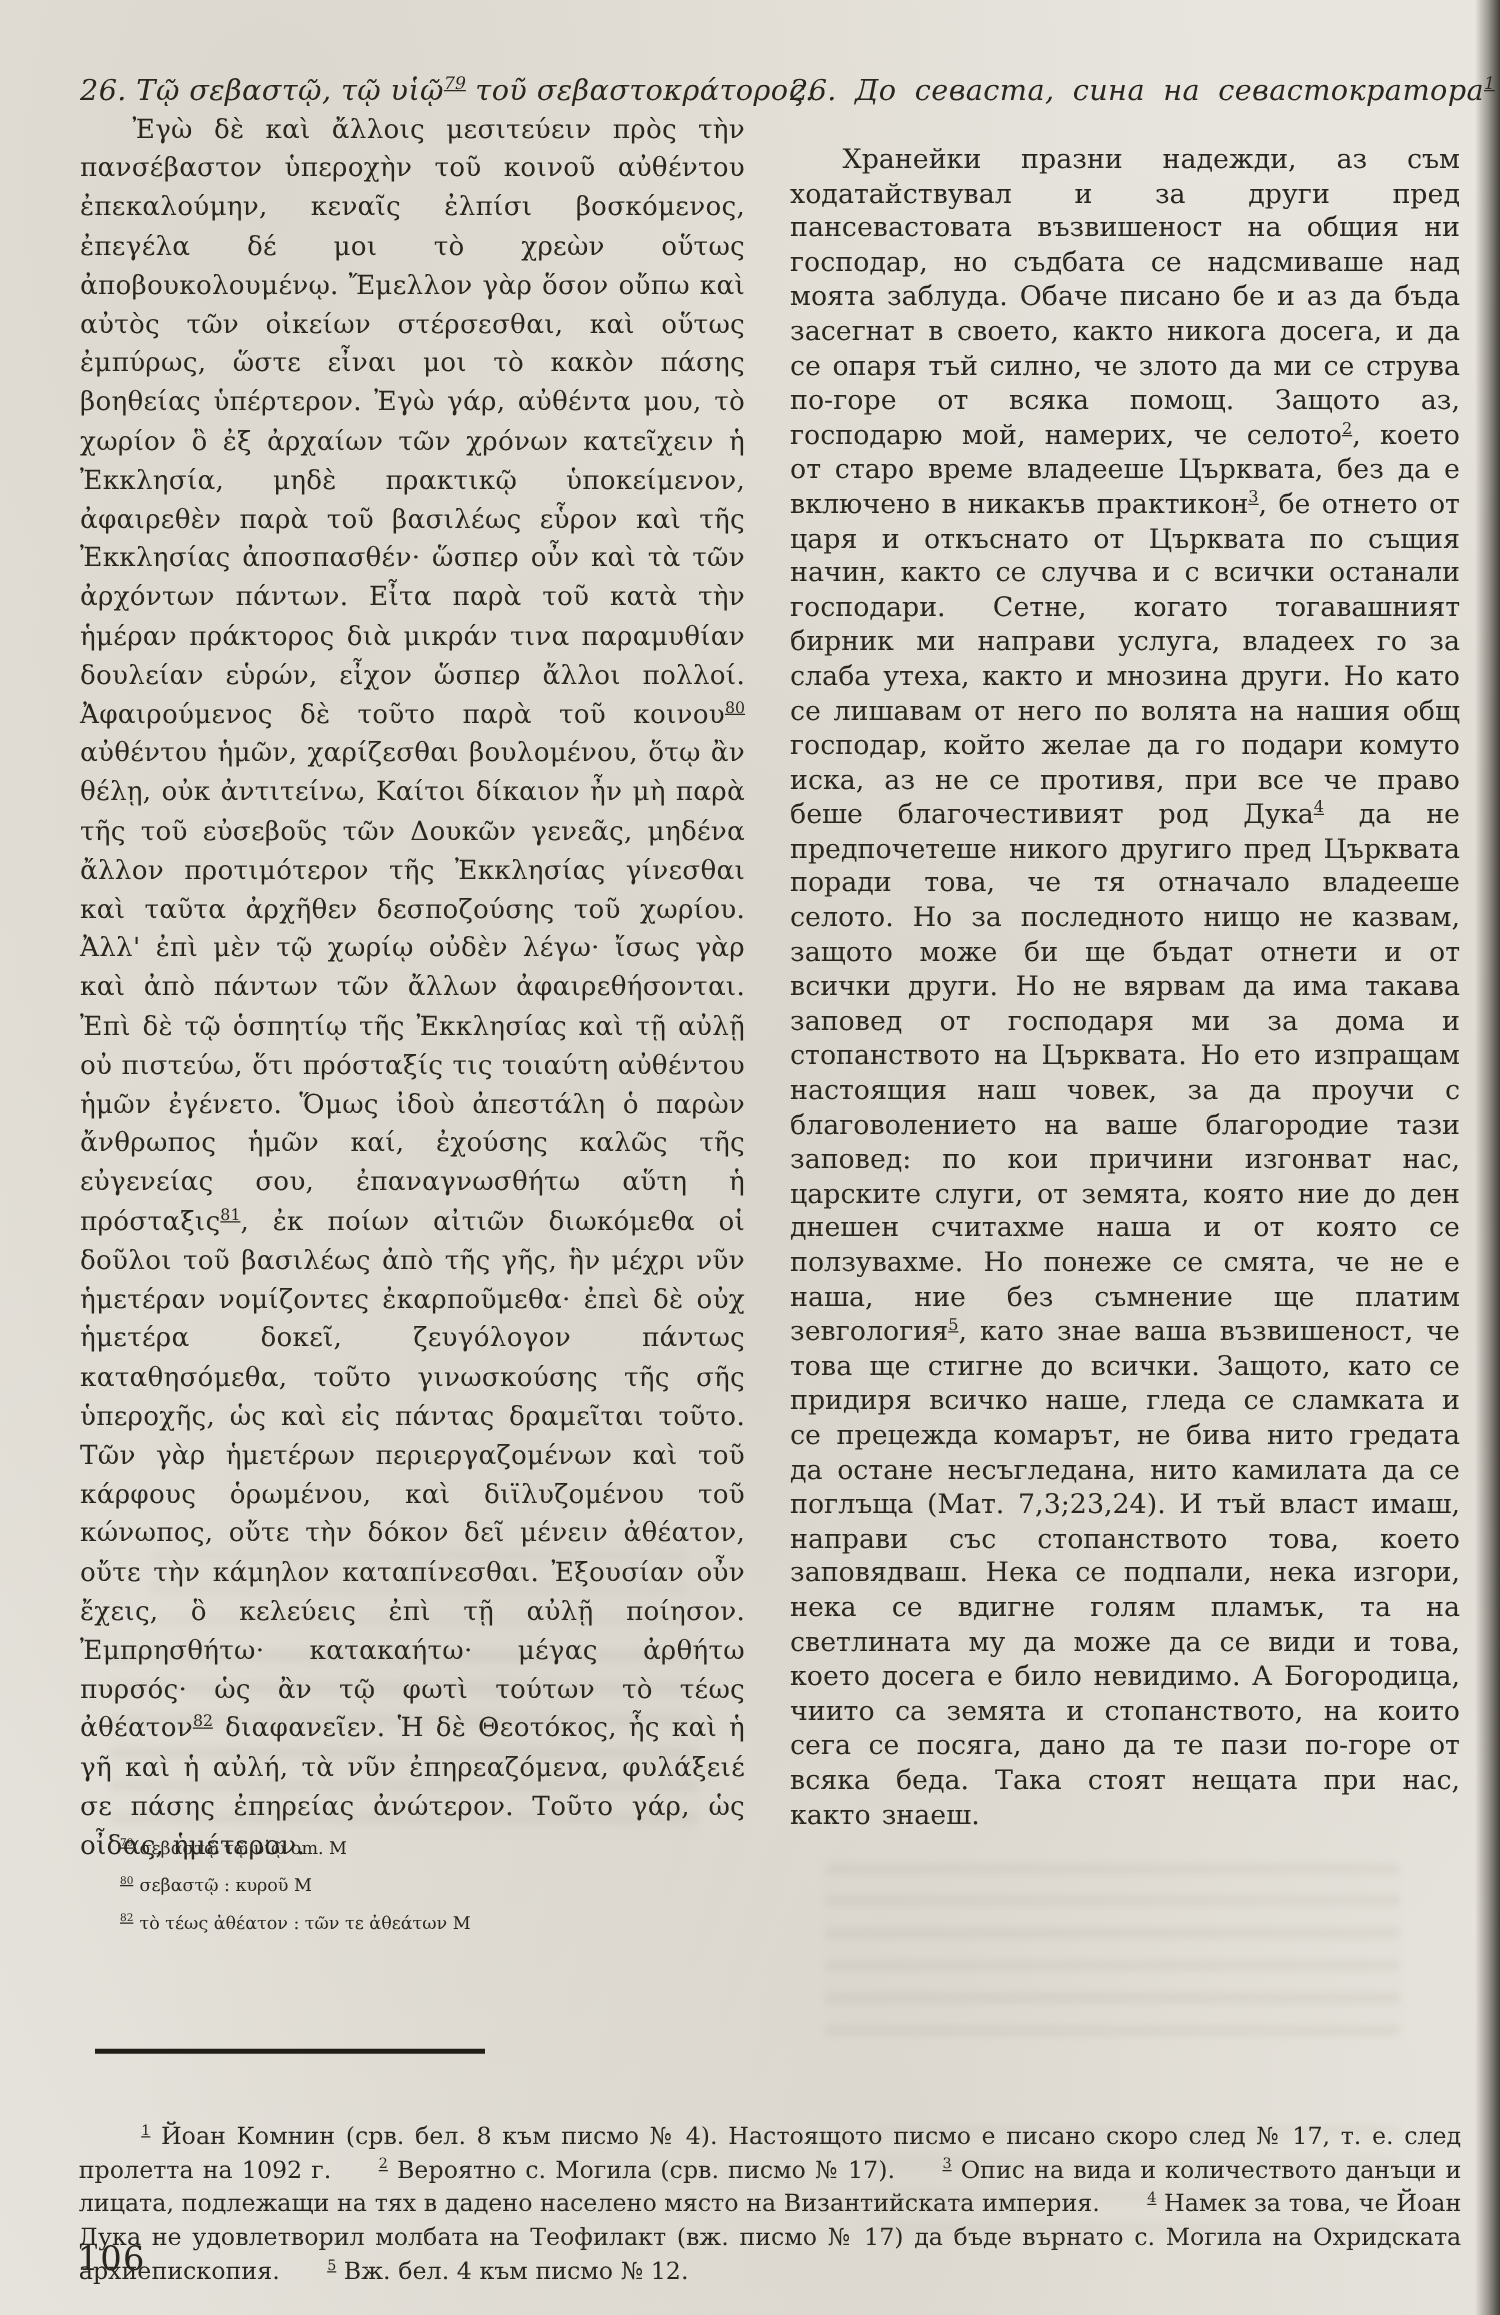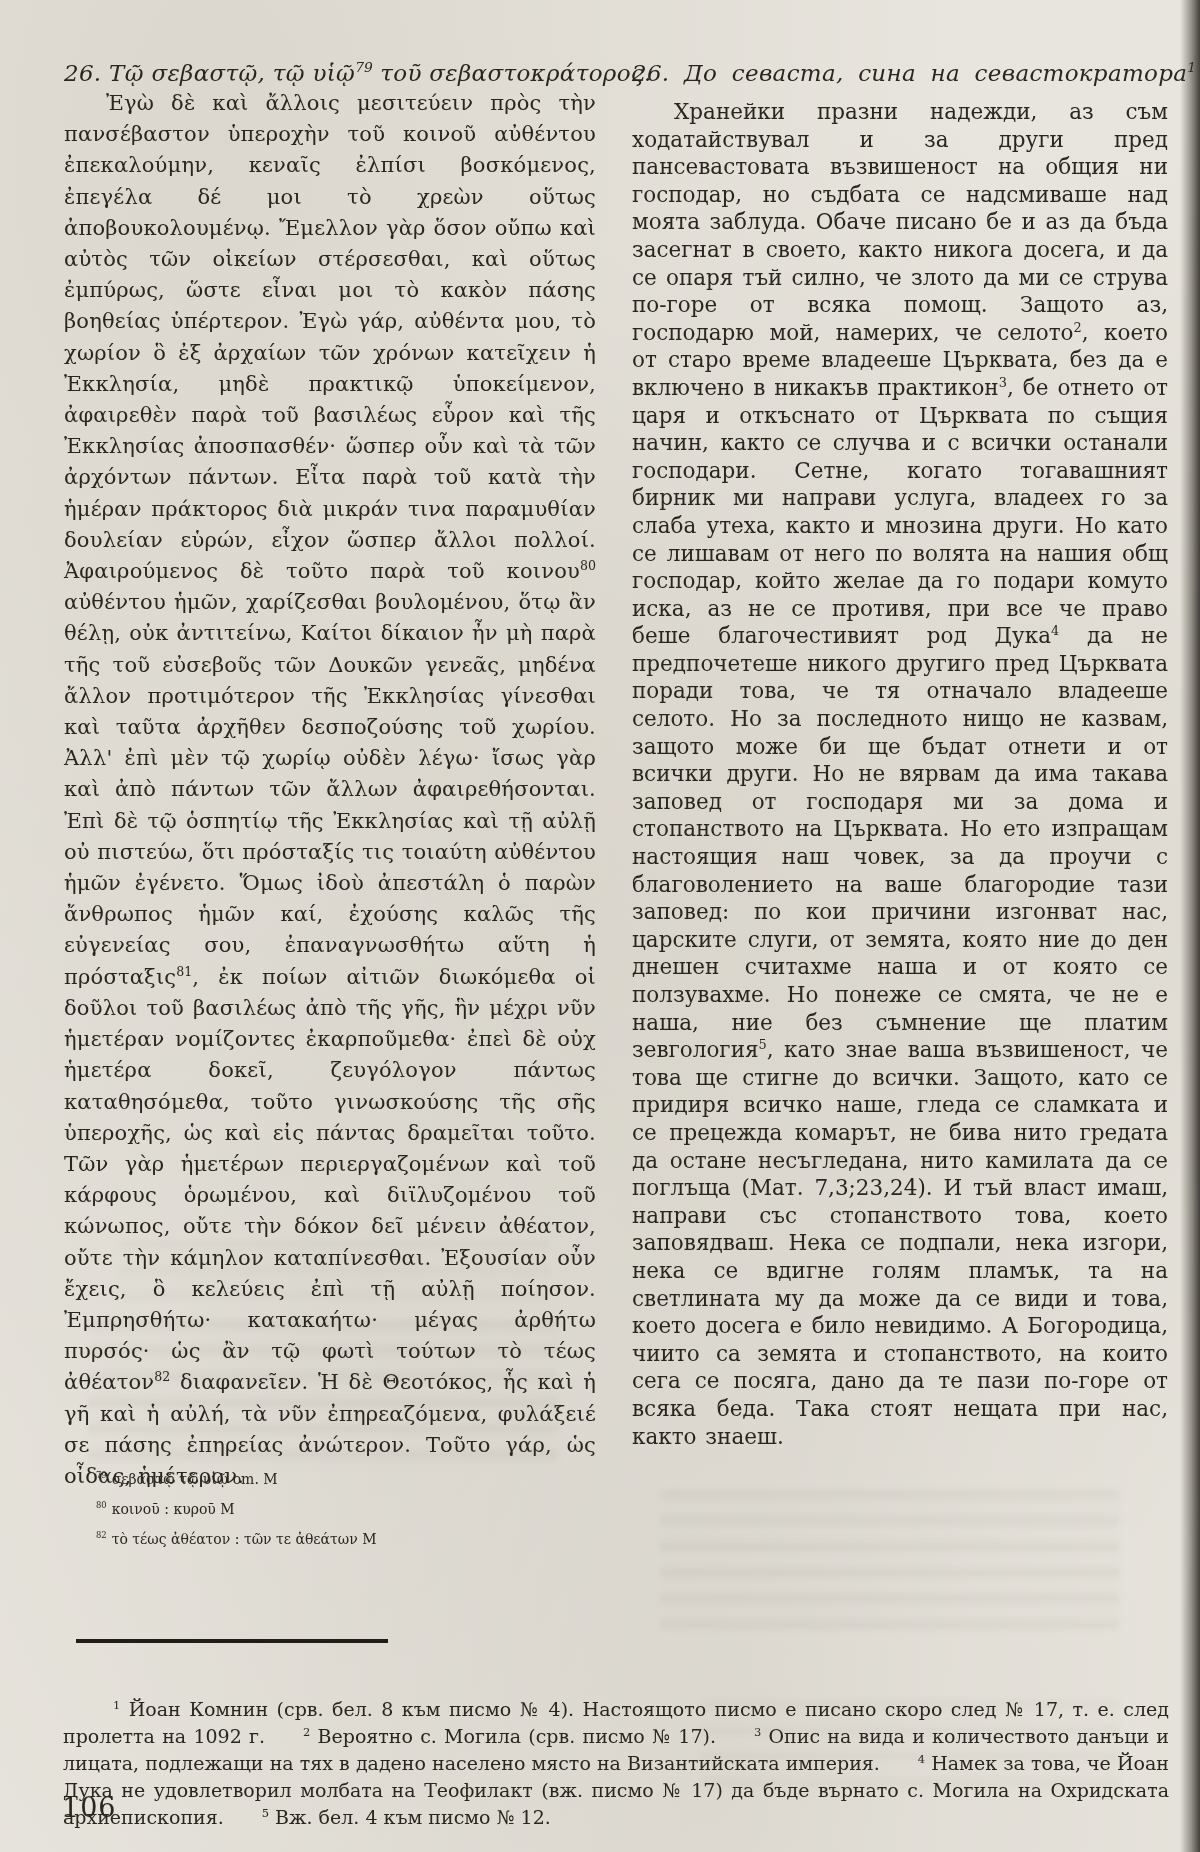--- a/index.html
+++ b/index.html
@@ -31,27 +31,27 @@
     filter: blur(3px); opacity: 0.55; border-radius: 6px;
   }
   .column { position: absolute; top: 58px; }
   .col-greek { left: 64px; width: 532px; }
   .col-bulgarian { left: 632px; width: 536px; }
   .heading {
     font-style: italic; font-size: 23px; line-height: 30px;
     text-align: center; white-space: nowrap; letter-spacing: 0.3px;
   }
   .heading-bg { word-spacing: 7px; }
-  sup { font-size: 0.60em; line-height: 0; vertical-align: super; letter-spacing: 0; }
+  sup { font-size: 0.60em; line-height: 0; vertical-align: super; letter-spacing: 0; text-decoration: underline; }
   .body-greek {
     font-size: 21px; line-height: 31.2px;
     text-align: justify; text-indent: 42px; letter-spacing: 0.2px;
   }
   .body-bg {
-    margin-top: 10px; font-size: 21.5px; line-height: 27.6px;
+    margin-top: 26px; font-size: 21.5px; line-height: 27.6px;
     text-align: justify; text-indent: 42px; word-spacing: 2px;
   }
   .apparatus {
     position: absolute; left: 96px; top: 1464px; width: 500px;
     font-size: 14px; line-height: 30px;
   }
   .apparatus .entry sup { margin-right: 5px; }
   .footnote-rule {
     position: absolute; left: 76px; top: 1639px; width: 312px; height: 4px;
     background: #211e19;
@@ -80,21 +80,21 @@
   <div class="body-greek">Ἐγὼ δὲ καὶ ἄλλοις μεσιτεύειν πρὸς τὴν πανσέβαστον ὑπεροχὴν τοῦ κοινοῦ αὐθέντου ἐπεκαλούμην, κεναῖς ἐλπίσι βοσκόμενος, ἐπεγέλα δέ μοι τὸ χρεὼν οὕτως ἀποβουκολουμένῳ. Ἔμελλον γὰρ ὅσον οὔπω καὶ αὐτὸς τῶν οἰκείων στέρσεσθαι, καὶ οὕτως ἐμπύρως, ὥστε εἶναι μοι τὸ κακὸν πάσης βοηθείας ὑπέρτερον. Ἐγὼ γάρ, αὐθέντα μου, τὸ χωρίον ὃ ἐξ ἀρχαίων τῶν χρόνων κατεῖχειν ἡ Ἐκκλησία, μηδὲ πρακτικῷ ὑποκείμενον, ἀφαιρεθὲν παρὰ τοῦ βασιλέως εὗρον καὶ τῆς Ἐκκλησίας ἀποσπασθέν· ὥσπερ οὖν καὶ τὰ τῶν ἀρχόντων πάντων. Εἶτα παρὰ τοῦ κατὰ τὴν ἡμέραν πράκτορος διὰ μικράν τινα παραμυθίαν δουλείαν εὑρών, εἶχον ὥσπερ ἄλλοι πολλοί. Ἀφαιρούμενος δὲ τοῦτο παρὰ τοῦ κοινου<sup>80</sup> αὐθέντου ἡμῶν, χαρίζεσθαι βουλομένου, ὅτῳ ἂν θέλῃ, οὐκ ἀντιτείνω, Καίτοι δίκαιον ἦν μὴ παρὰ τῆς τοῦ εὐσεβοῦς τῶν Δουκῶν γενεᾶς, μηδένα ἄλλον προτιμότερον τῆς Ἐκκλησίας γίνεσθαι καὶ ταῦτα ἀρχῆθεν δεσποζούσης τοῦ χωρίου. Ἀλλ' ἐπὶ μὲν τῷ χωρίῳ οὐδὲν λέγω· ἴσως γὰρ καὶ ἀπὸ πάντων τῶν ἄλλων ἀφαιρεθήσονται. Ἐπὶ δὲ τῷ ὁσπητίῳ τῆς Ἐκκλησίας καὶ τῇ αὐλῇ οὐ πιστεύω, ὅτι πρόσταξίς τις τοιαύτη αὐθέντου ἡμῶν ἐγένετο. Ὅμως ἰδοὺ ἀπεστάλη ὁ παρὼν ἄνθρωπος ἡμῶν καί, ἐχούσης καλῶς τῆς εὐγενείας σου, ἐπαναγνωσθήτω αὕτη ἡ πρόσταξις<sup>81</sup>, ἐκ ποίων αἰτιῶν διωκόμεθα οἱ δοῦλοι τοῦ βασιλέως ἀπὸ τῆς γῆς, ἣν μέχρι νῦν ἡμετέραν νομίζοντες ἐκαρποῦμεθα· ἐπεὶ δὲ οὐχ ἡμετέρα δοκεῖ, ζευγόλογον πάντως καταθησόμεθα, τοῦτο γινωσκούσης τῆς σῆς ὑπεροχῆς, ὡς καὶ εἰς πάντας δραμεῖται τοῦτο. Τῶν γὰρ ἡμετέρων περιεργαζομένων καὶ τοῦ κάρφους ὁρωμένου, καὶ διϊλυζομένου τοῦ κώνωπος, οὔτε τὴν δόκον δεῖ μένειν ἀθέατον, οὔτε τὴν κάμηλον καταπίνεσθαι. Ἐξουσίαν οὖν ἔχεις, ὃ κελεύεις ἐπὶ τῇ αὐλῇ ποίησον. Ἐμπρησθήτω· κατακαήτω· μέγας ἀρθήτω πυρσός· ὡς ἂν τῷ φωτὶ τούτων τὸ τέως ἀθέατον<sup>82</sup> διαφανεῖεν. Ἡ δὲ Θεοτόκος, ἧς καὶ ἡ γῆ καὶ ἡ αὐλή, τὰ νῦν ἐπηρεαζόμενα, φυλάξειέ σε πάσης ἐπηρείας ἀνώτερον. Τοῦτο γάρ, ὡς οἶδας, ἡμέτερον.</div>
 </div>
 
 <div class="column col-bulgarian">
   <div class="heading heading-bg">26. До севаста, сина на севастократора<sup>1</sup></div>
   <div class="body-bg">Хранейки празни надежди, аз съм ходатайствувал и за други пред пансевастовата възвишеност на общия ни господар, но съдбата се надсмиваше над моята заблуда. Обаче писано бе и аз да бъда засегнат в своето, както никога досега, и да се опаря тъй силно, че злото да ми се струва по-горе от всяка помощ. Защото аз, господарю мой, намерих, че селото<sup>2</sup>, което от старо време владееше Църквата, без да е включено в никакъв практикон<sup>3</sup>, бе отнето от царя и откъснато от Църквата по същия начин, както се случва и с всички останали господари. Сетне, когато тогавашният бирник ми направи услуга, владеех го за слаба утеха, както и мнозина други. Но като се лишавам от него по волята на нашия общ господар, който желае да го подари комуто иска, аз не се противя, при все че право беше благочестивият род Дука<sup>4</sup> да не предпочетеше никого другиго пред Църквата поради това, че тя отначало владееше селото. Но за последното нищо не казвам, защото може би ще бъдат отнети и от всички други. Но не вярвам да има такава заповед от господаря ми за дома и стопанството на Църквата. Но ето изпращам настоящия наш човек, за да проучи с благоволението на ваше благородие тази заповед: по кои причини изгонват нас, царските слуги, от земята, която ние до ден днешен считахме наша и от която се ползувахме. Но понеже се смята, че не е наша, ние без съмнение ще платим зевгология<sup>5</sup>, като знае ваша възвишеност, че това ще стигне до всички. Защото, като се придиря всичко наше, гледа се сламката и се прецежда комарът, не бива нито гредата да остане несъгледана, нито камилата да се поглъща (Мат. 7,3;23,24). И тъй власт имаш, направи със стопанството това, което заповядваш. Нека се подпали, нека изгори, нека се вдигне голям пламък, та на светлината му да може да се види и това, което досега е било невидимо. А Богородица, чиито са земята и стопанството, на които сега се посяга, дано да те пази по-горе от всяка беда. Така стоят нещата при нас, както знаеш.</div>
 </div>
 
 <div class="apparatus">
   <div class="entry"><sup>79</sup><span>σεβαστῷ τῷ υἱῷ om. M</span></div>
-  <div class="entry"><sup>80</sup><span>κοινοῦ : κυροῦ M</span></div>
+  <div class="entry"><sup>80</sup><span>σεβαστῷ : κυροῦ M</span></div>
   <div class="entry"><sup>82</sup><span>τὸ τέως ἀθέατον : τῶν τε ἀθεάτων M</span></div>
 </div>
 
 <div class="footnote-rule"></div>
 <div class="footnotes"><sup>1</sup> Йоан Комнин (срв. бел. 8 към писмо № 4). Настоящото писмо е писано скоро след № 17, т. е. след пролетта на 1092 г.  <sup>2</sup> Вероятно с. Могила (срв. писмо № 17).  <sup>3</sup> Опис на вида и количеството данъци и лицата, подлежащи на тях в дадено населено място на Византийската империя.  <sup>4</sup> Намек за това, че Йоан Дука не удовлетворил молбата на Теофилакт (вж. писмо № 17) да бъде върнато с. Могила на Охридската архиепископия.  <sup>5</sup> Вж. бел. 4 към писмо № 12.</div>
 
 <div class="page-number">106</div>
 
 <div class="edge-shadow"></div>
 

